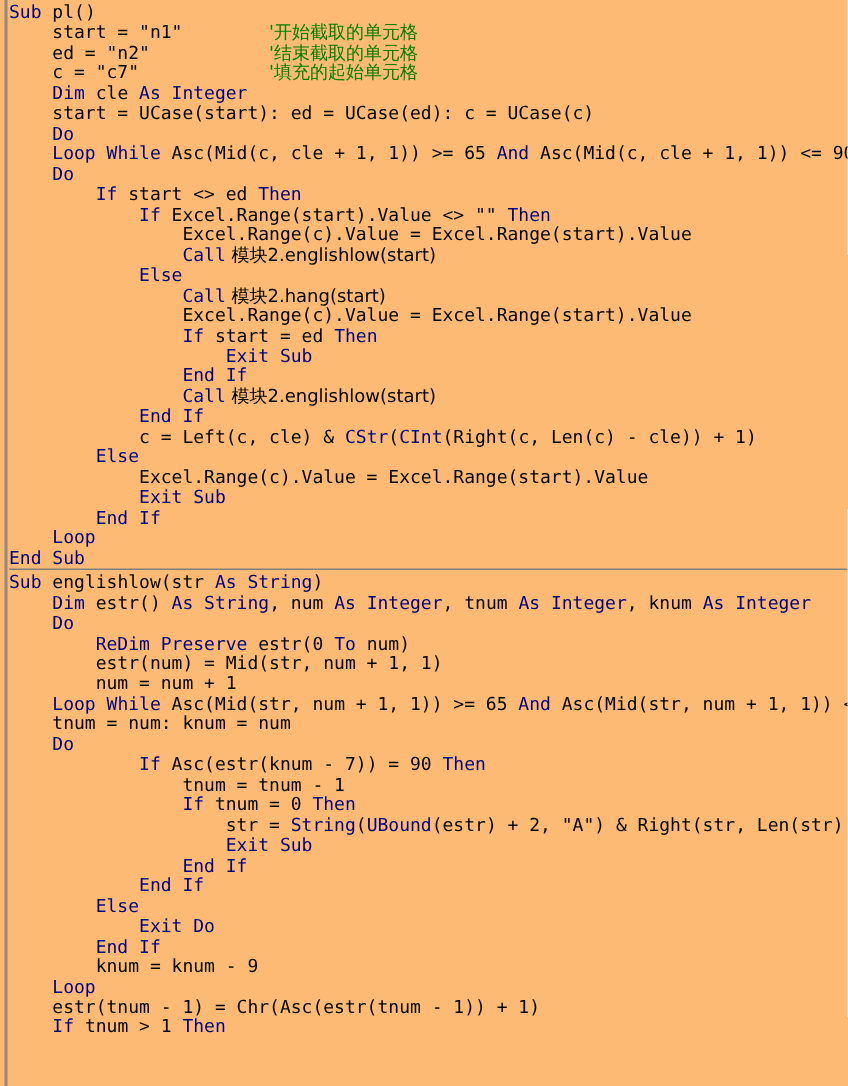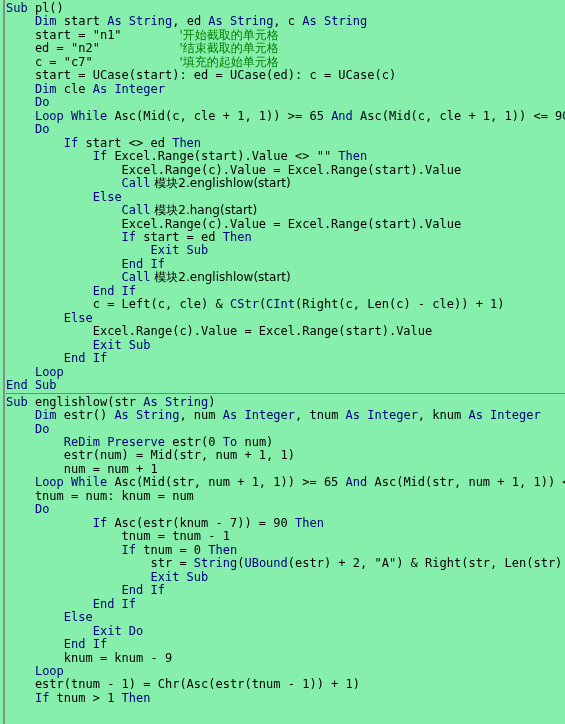--- a/index.html
+++ b/index.html
@@ -13,21 +13,21 @@
     height: 724px;
     overflow: hidden;
     font-family: "DejaVu Sans Mono", "Liberation Mono", monospace;
   }
 
   
   #editor {
     position: relative;
     width: 565px;
     height: 724px;
-    background: #86efac;
+    background: #fdba74;
     box-sizing: border-box;
   }
 
   
   .margin-bar {
     position: absolute;
     top: 0;
     left: 3px;
     width: 2px;
     height: 724px;
@@ -82,26 +82,25 @@
 <body>
 
 <div id="editor">
 
   <div class="margin-bar"></div>
 
   <div class="code-surface" id="code-surface">
 
   <div class="proc">
         <div class="code-line"><span class="kw">Sub</span><span class="txt"> pl()</span></div>
-        <div class="code-line"><span class="txt">    </span><span class="kw">Dim</span><span class="txt"> start </span><span class="kw">As String</span><span class="txt">, ed </span><span class="kw">As String</span><span class="txt">, c </span><span class="kw">As String</span></div>
         <div class="code-line"><span class="txt">    start = "n1"        </span><span class="cmt han">'开始截取的单元格</span></div>
         <div class="code-line"><span class="txt">    ed = "n2"           </span><span class="cmt han">'结束截取的单元格</span></div>
         <div class="code-line"><span class="txt">    c = "c7"            </span><span class="cmt han">'填充的起始单元格</span></div>
+        <div class="code-line"><span class="txt">    </span><span class="kw">Dim</span><span class="txt"> cle </span><span class="kw">As Integer</span></div>
         <div class="code-line"><span class="txt">    start = UCase(start): ed = UCase(ed): c = UCase(c)</span></div>
-        <div class="code-line"><span class="txt">    </span><span class="kw">Dim</span><span class="txt"> cle </span><span class="kw">As Integer</span></div>
         <div class="code-line"><span class="txt">    </span><span class="kw">Do</span></div>
         <div class="code-line"><span class="txt">    </span><span class="kw">Loop While</span><span class="txt"> Asc(Mid(c, cle + 1, 1)) &gt;= 65 </span><span class="kw">And</span><span class="txt"> Asc(Mid(c, cle + 1, 1)) &lt;= 90</span></div>
         <div class="code-line"><span class="txt">    </span><span class="kw">Do</span></div>
         <div class="code-line"><span class="txt">        </span><span class="kw">If</span><span class="txt"> start &lt;&gt; ed </span><span class="kw">Then</span></div>
         <div class="code-line"><span class="txt">            </span><span class="kw">If</span><span class="txt"> Excel.Range(start).Value &lt;&gt; "" </span><span class="kw">Then</span></div>
         <div class="code-line"><span class="txt">                Excel.Range(c).Value = Excel.Range(start).Value</span></div>
         <div class="code-line"><span class="txt">                </span><span class="kw">Call</span><span class="txt han"> 模块2.englishlow(start)</span></div>
         <div class="code-line"><span class="txt">            </span><span class="kw">Else</span></div>
         <div class="code-line"><span class="txt">                </span><span class="kw">Call</span><span class="txt han"> 模块2.hang(start)</span></div>
         <div class="code-line"><span class="txt">                Excel.Range(c).Value = Excel.Range(start).Value</span></div>

